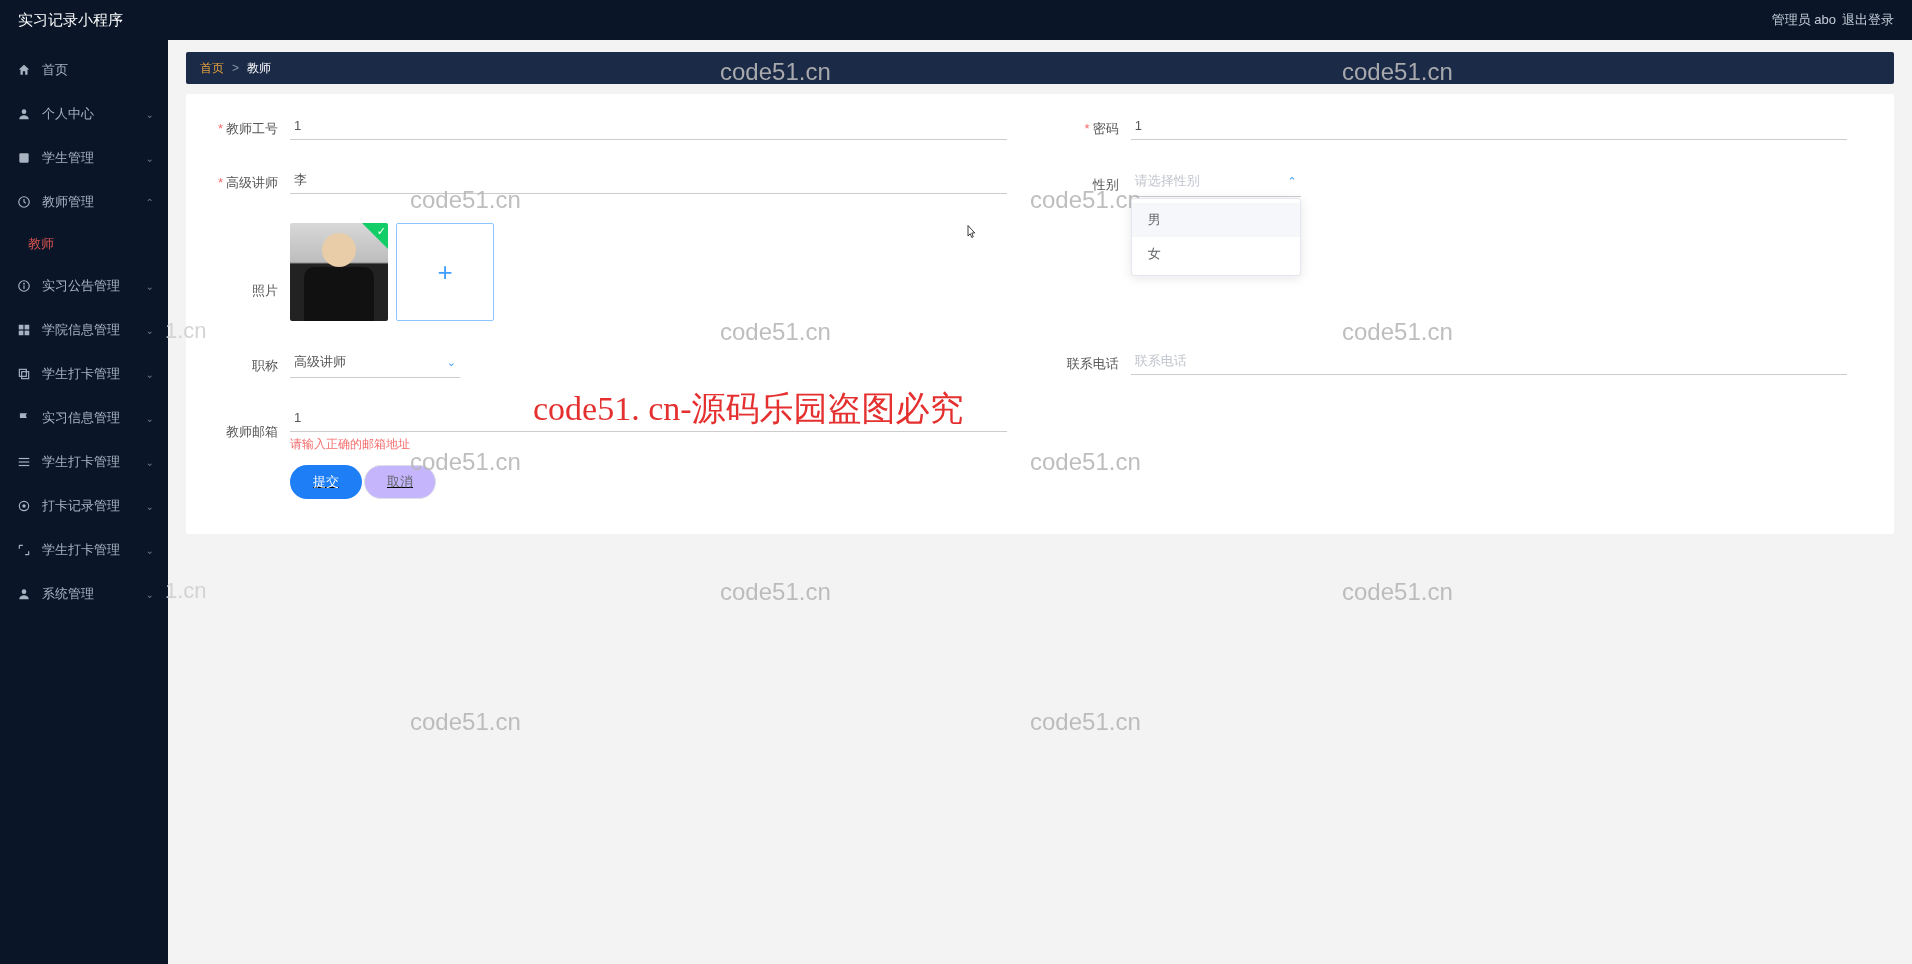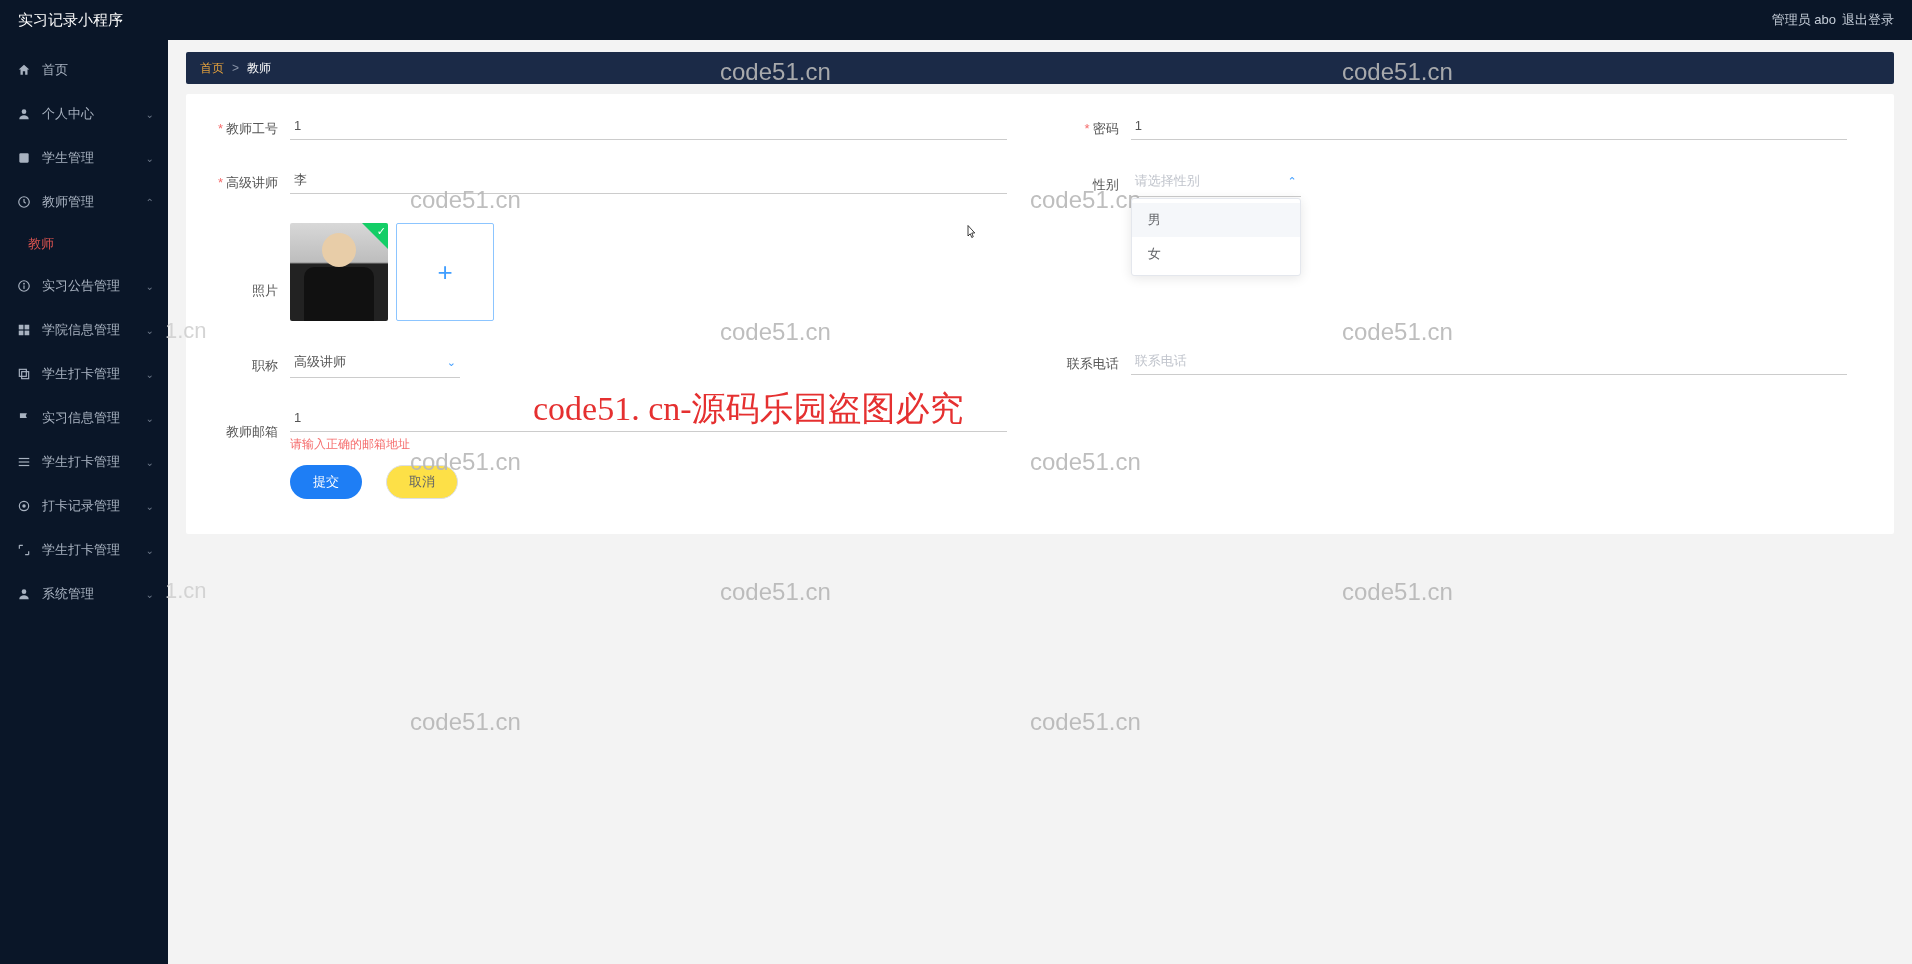--- a/index.html
+++ b/index.html
@@ -53,24 +53,24 @@
   .photo-thumb .corner { position: absolute; top: 0; right: 0; width: 0; height: 0; border-left: 26px solid transparent; border-top: 26px solid #13ce66; }
   .photo-thumb .corner::after { content: "✓"; position: absolute; top: -24px; right: 2px; color: #fff; font-size: 11px; }
   .photo-body { width: 100%; height: 100%; background: linear-gradient(180deg,#d8d8d8 0%, #bdbdbd 40%, #222 42%, #222 100%); position: relative; }
   .photo-body::before { content:""; position:absolute; top:10px; left:50%; transform:translateX(-50%); width:34px; height:34px; border-radius:50%; background:#e8cda8; }
   .photo-body::after { content:""; position:absolute; top:44px; left:50%; transform:translateX(-50%); width:70px; height:60px; border-radius:10px 10px 0 0; background:#111; }
   .photo-add { width: 98px; height: 98px; border: 1px solid #8cc5ff; border-radius: 2px; display: flex; align-items: center; justify-content: center; color: #409eff; font-size: 26px; cursor: pointer; background: #fff; }
   .photo-hint { font-size: 12px; color: #909399; margin-top: 26px; }
 
   .error-msg { font-size: 12px; color: #f56c6c; margin-top: 4px; }
 
-  .btn-row { display: flex; gap: 24px; padding-left: 84px; margin-top: 12px; }
+  .btn-row { display: flex; gap: 2px; padding-left: 84px; margin-top: 12px; text-decoration: underline; }
   .btn { height: 34px; padding: 0 22px; border-radius: 17px; font-size: 13px; cursor: pointer; display: inline-flex; align-items: center; justify-content: center; border: 1px solid transparent; }
   .btn-primary { background: #1e7ef5; color: #fff; }
-  .btn-default { background: #fde047; color: #606266; border: 1px solid #dcdfe6; }
+  .btn-default { background: #c4b5fd; color: #606266; border: 1px solid #dcdfe6; }
 
   .wm { position: absolute; color: #b7b7b7; font-size: 24px; pointer-events: none; font-family: Arial, sans-serif; opacity: 0.9; }
   .wm-red { position: absolute; color: #e53030; font-size: 34px; font-weight: 500; pointer-events: none; font-family: "SimSun","Microsoft YaHei"; }
 
   .cursor-ptr { position:absolute; width:18px; height:22px; pointer-events:none; z-index:200; }
 
   svg.ico-svg { width: 14px; height: 14px; fill: #a8b2c0; }
 </style>
 </head>
 <body>

